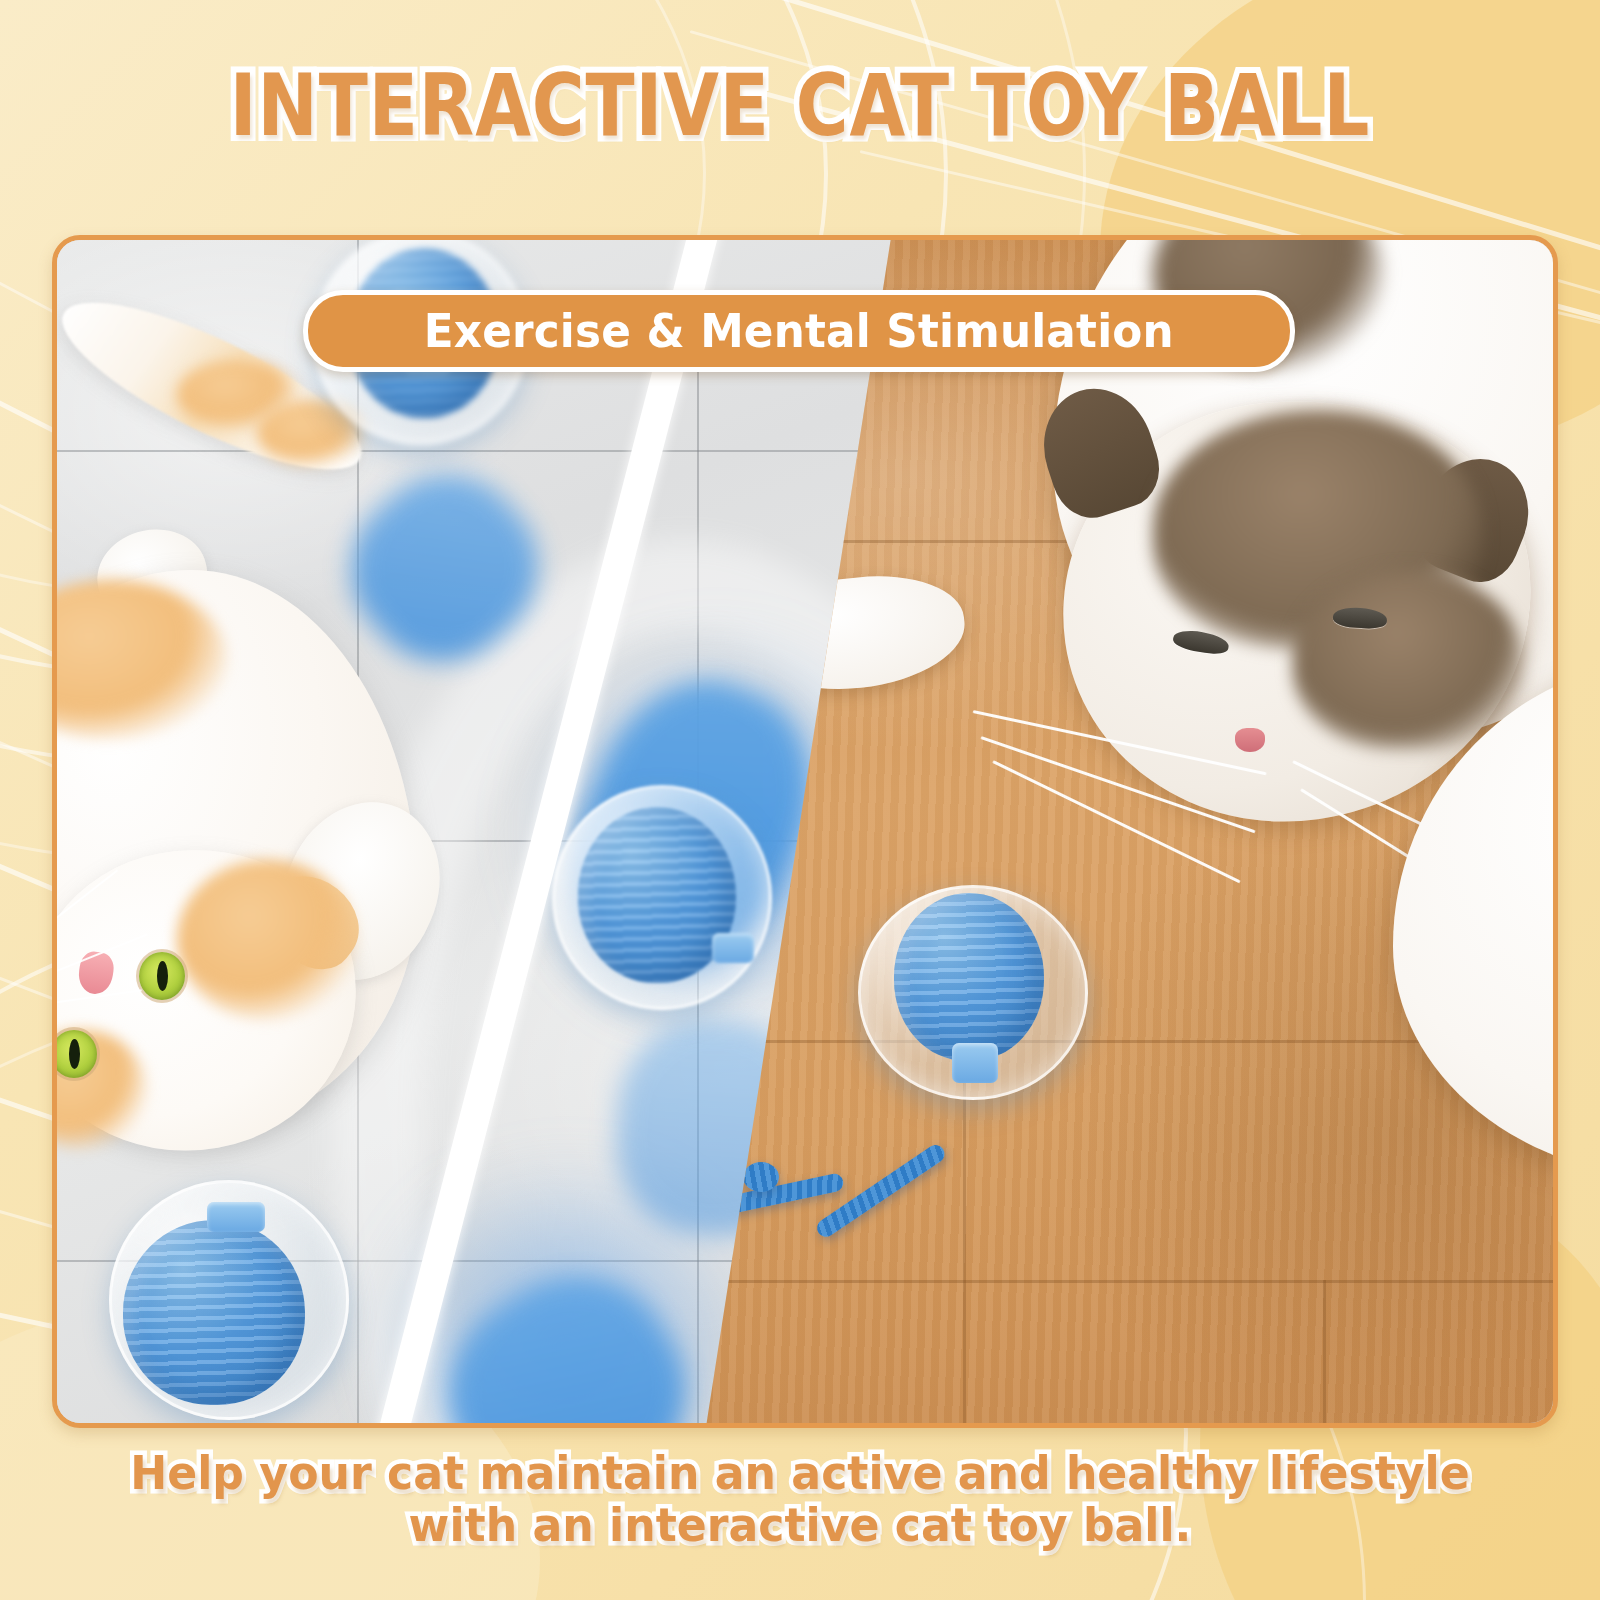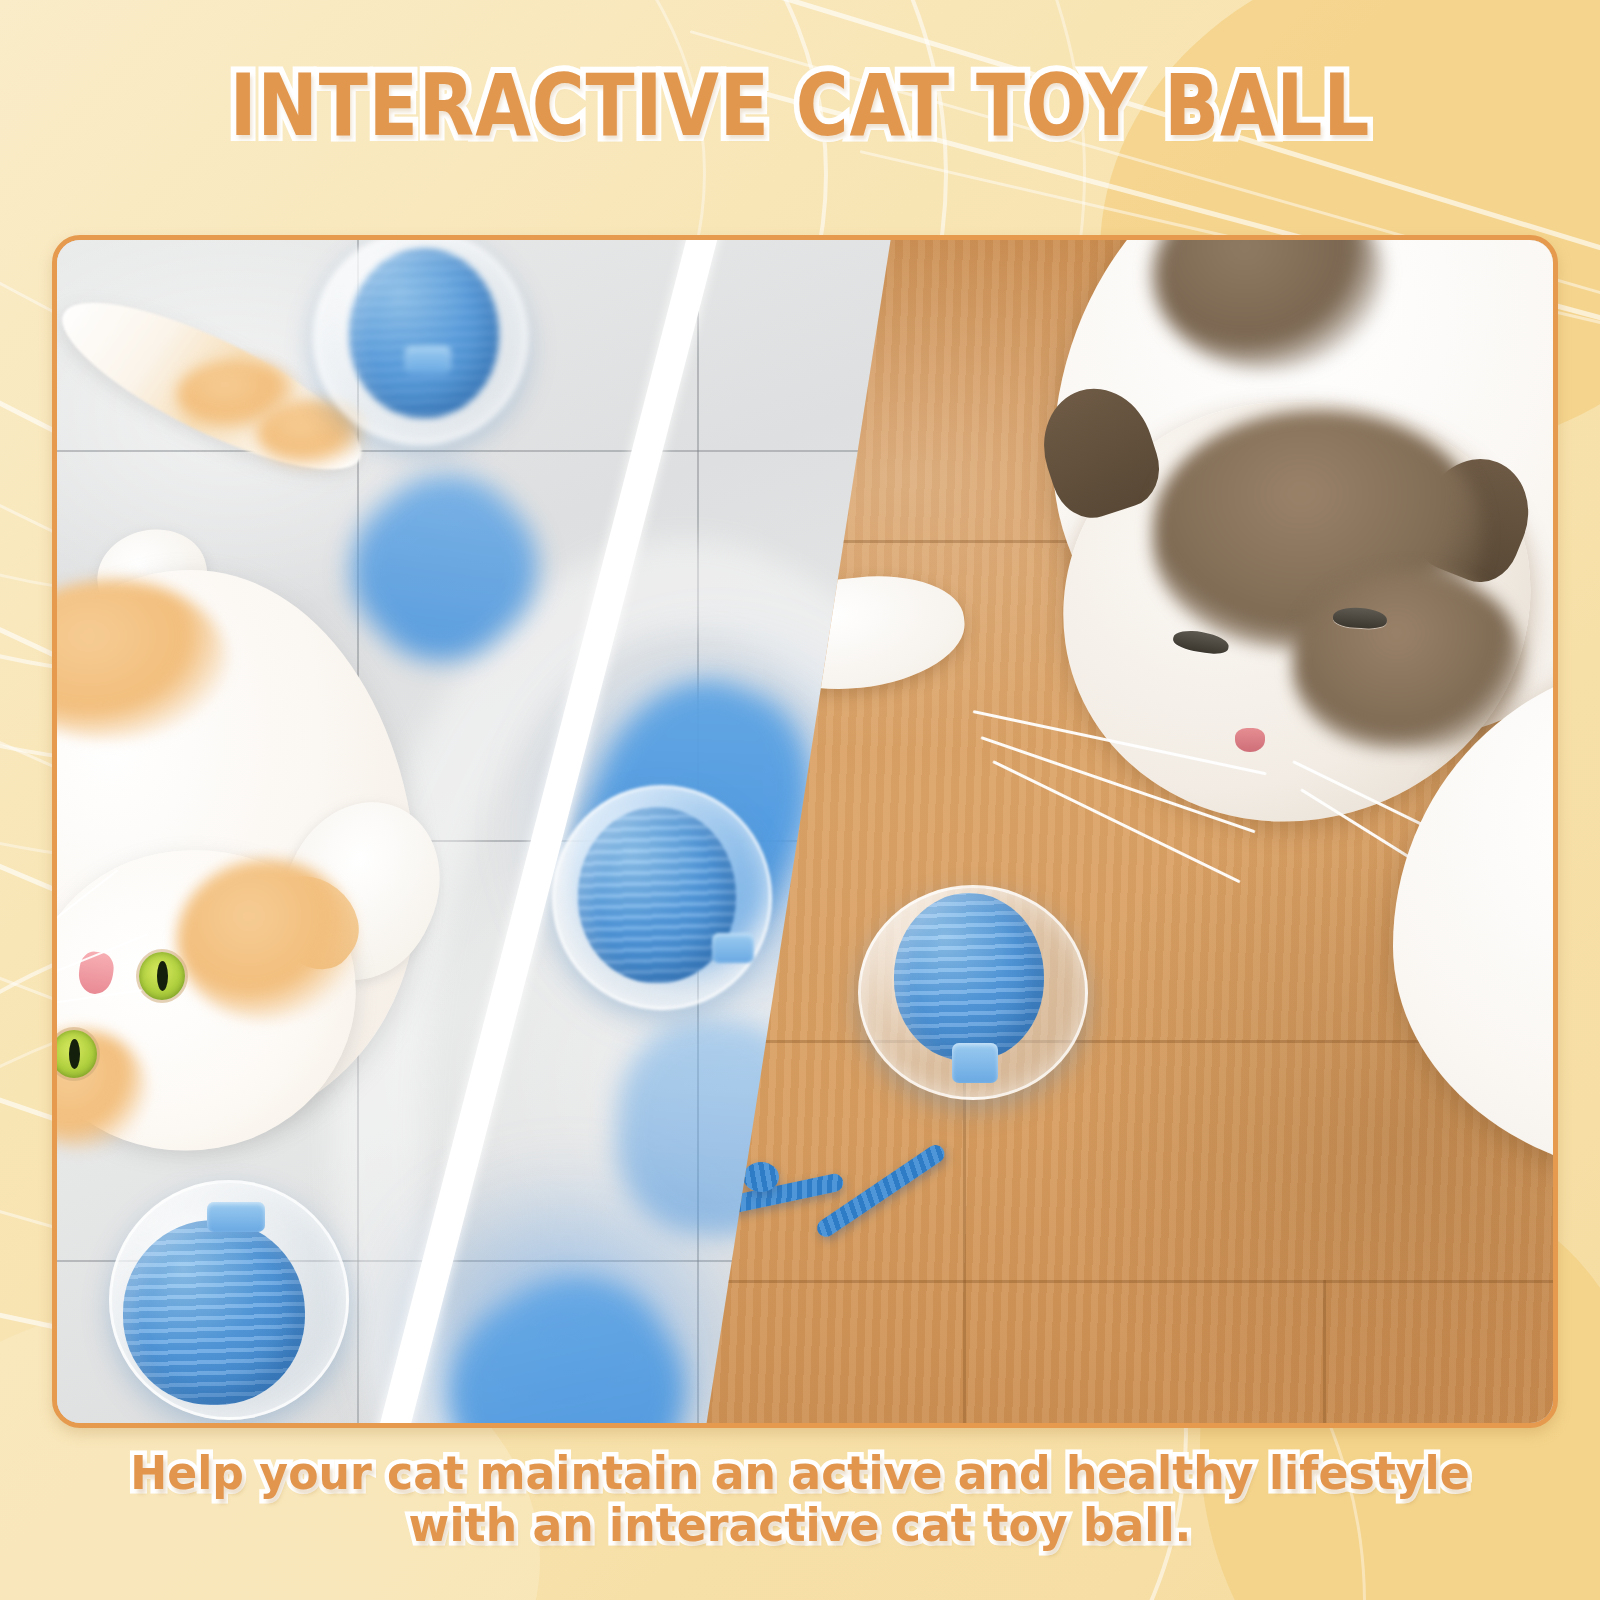--- a/index.html
+++ b/index.html
@@ -427,16 +427,19 @@
           <div class="shell"></div>
           <div class="core" style="left:36px;top:8px;width:150px;height:168px;"></div>
           <div class="nub" style="left:94px;top:158px;width:46px;height:40px;"></div>
         </div>
       </div>
 
       <div class="divider"></div>
     </div>
   </div>
 
+  <div class="badge">
+    <span class="badge-text">Exercise &amp; Mental Stimulation</span>
+  </div>
 
   <div class="caption">Help your cat maintain an active and healthy lifestyle with an interactive cat toy ball.</div>
 
 </div>
 
 </body></html>

